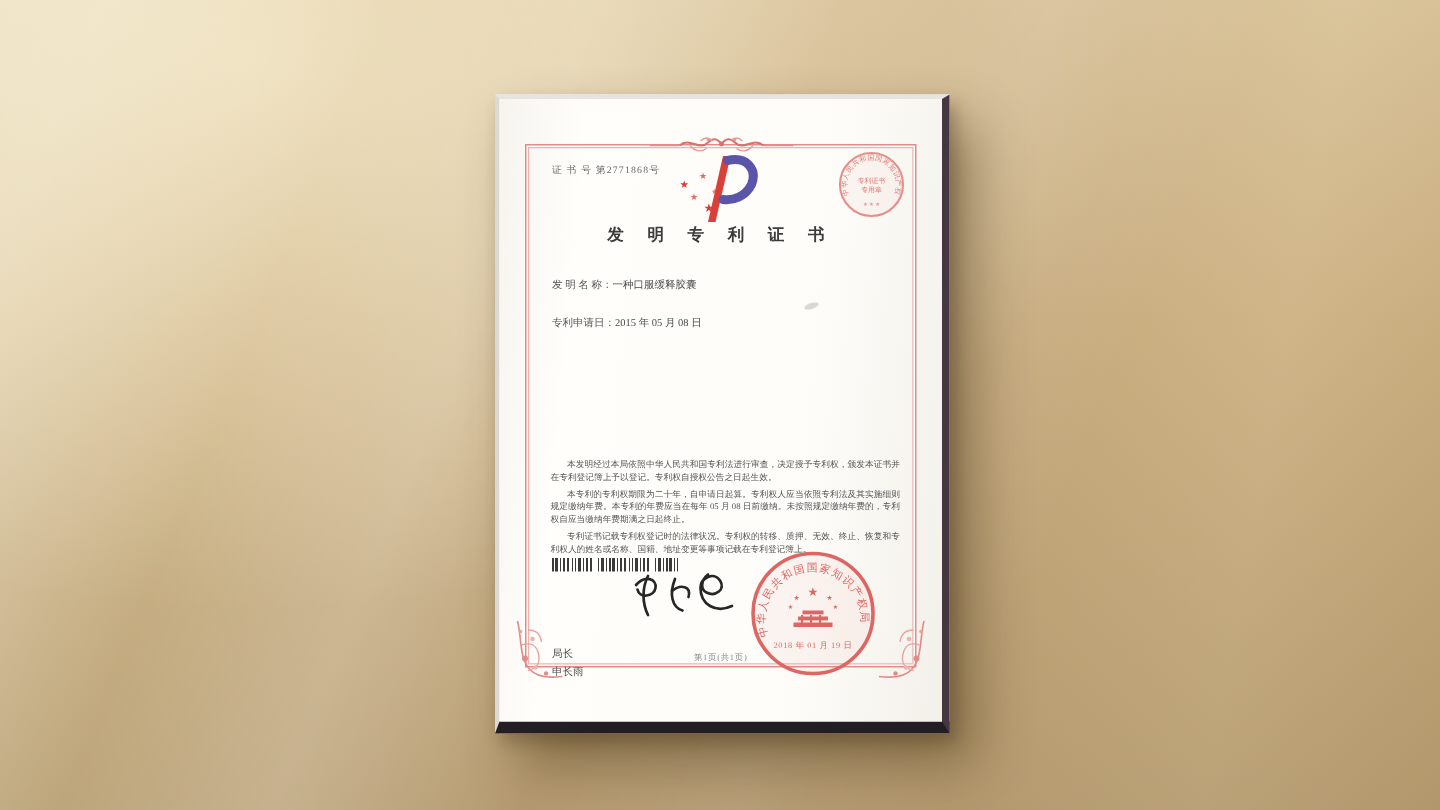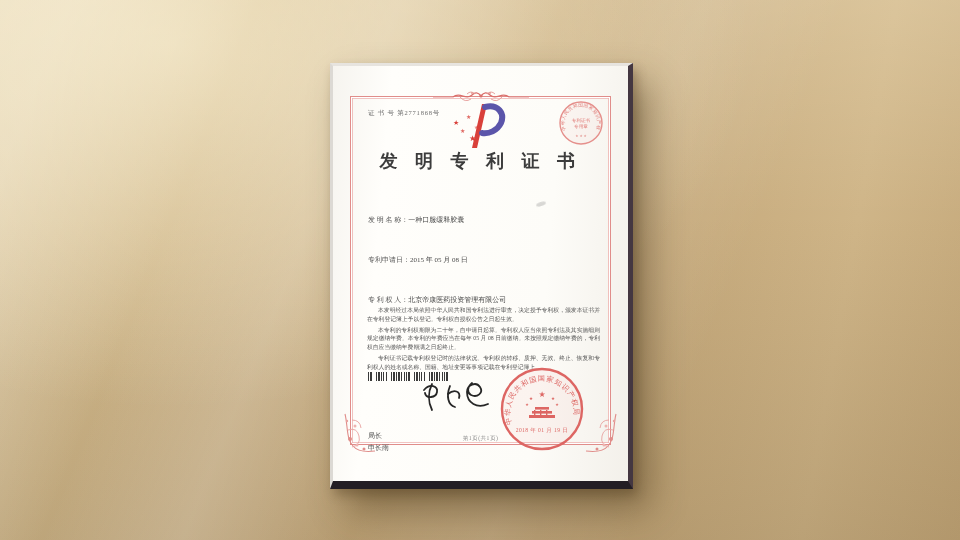--- a/index.html
+++ b/index.html
@@ -30,24 +30,24 @@
     border:1.4px solid #e08d8a;
     box-shadow:inset 0 0 0 1px rgba(255,255,255,1), inset 0 0 0 1.8px #eeb3b0;
   }
   .cert-no{
     position:absolute;left:35px;top:43px;font-size:6.5px;letter-spacing:.8px;color:#6a6a6a;
   }
   .logo{position:absolute;left:112px;top:33px;}
   .mini-seal{position:absolute;right:24px;top:34px;}
   .title{
     position:absolute;left:0;right:0;top:83px;text-align:center;
-    font-size:18px;letter-spacing:6.5px;color:#3c3c3c;font-weight:600;
+    font-size:11px;letter-spacing:6.5px;color:#3c3c3c;font-weight:600;
   }
   .fields{position:absolute;left:35px;top:119px;right:26px;}
-  .field-row{font-size:7px;color:#4a4a4a;margin-bottom:15px;white-space:nowrap;margin-top:30px;}
+  .field-row{font-size:7px;color:#4a4a4a;margin-bottom:15px;white-space:nowrap;}
   .field-row .lbl{color:#555;}
   .paras{position:absolute;left:34px;right:28px;top:240px;}
   .paras p{
     margin:0 0 2.5px 0;font-size:5.8px;line-height:8.6px;color:#555;
     text-align:justify;text-indent:11px;
   }
   .barcode{
     position:absolute;left:35px;top:306px;width:84px;height:9px;
     background:repeating-linear-gradient(90deg,
       #3a3a3a 0 1.1px, transparent 1.1px 2.3px,
@@ -129,21 +129,20 @@
       <text x="23" y="22" text-anchor="middle" font-size="4.6" fill="#e07a76">专利证书</text>
       <text x="23" y="28" text-anchor="middle" font-size="4.6" fill="#e07a76">专用章</text>
       <text x="23" y="37" text-anchor="middle" font-size="3.6" fill="#e59a96">★ ★ ★</text>
     </svg>
 
     <div class="title">发 明 专 利 证 书</div>
 
     <div class="fields">
       <div class="field-row"><span class="lbl">发 明 名 称：</span><span>一种口服缓释胶囊</span></div>
       <div class="field-row"><span class="lbl">专利申请日：</span><span>2015 年 05 月 08 日</span></div>
-      <div class="field-row"><span class="lbl">专 利 权 人：</span><span>北京帝康医药投资管理有限公司</span></div>
     </div>
 
     <div class="smudge"></div>
 
     <div class="paras">
       <p>本发明经过本局依照中华人民共和国专利法进行审查，决定授予专利权，颁发本证书并在专利登记簿上予以登记。专利权自授权公告之日起生效。</p>
       <p>本专利的专利权期限为二十年，自申请日起算。专利权人应当依照专利法及其实施细则规定缴纳年费。本专利的年费应当在每年 05 月 08 日前缴纳。未按照规定缴纳年费的，专利权自应当缴纳年费期满之日起终止。</p>
       <p>专利证书记载专利权登记时的法律状况。专利权的转移、质押、无效、终止、恢复和专利权人的姓名或名称、国籍、地址变更等事项记载在专利登记簿上。</p>
     </div>
 

